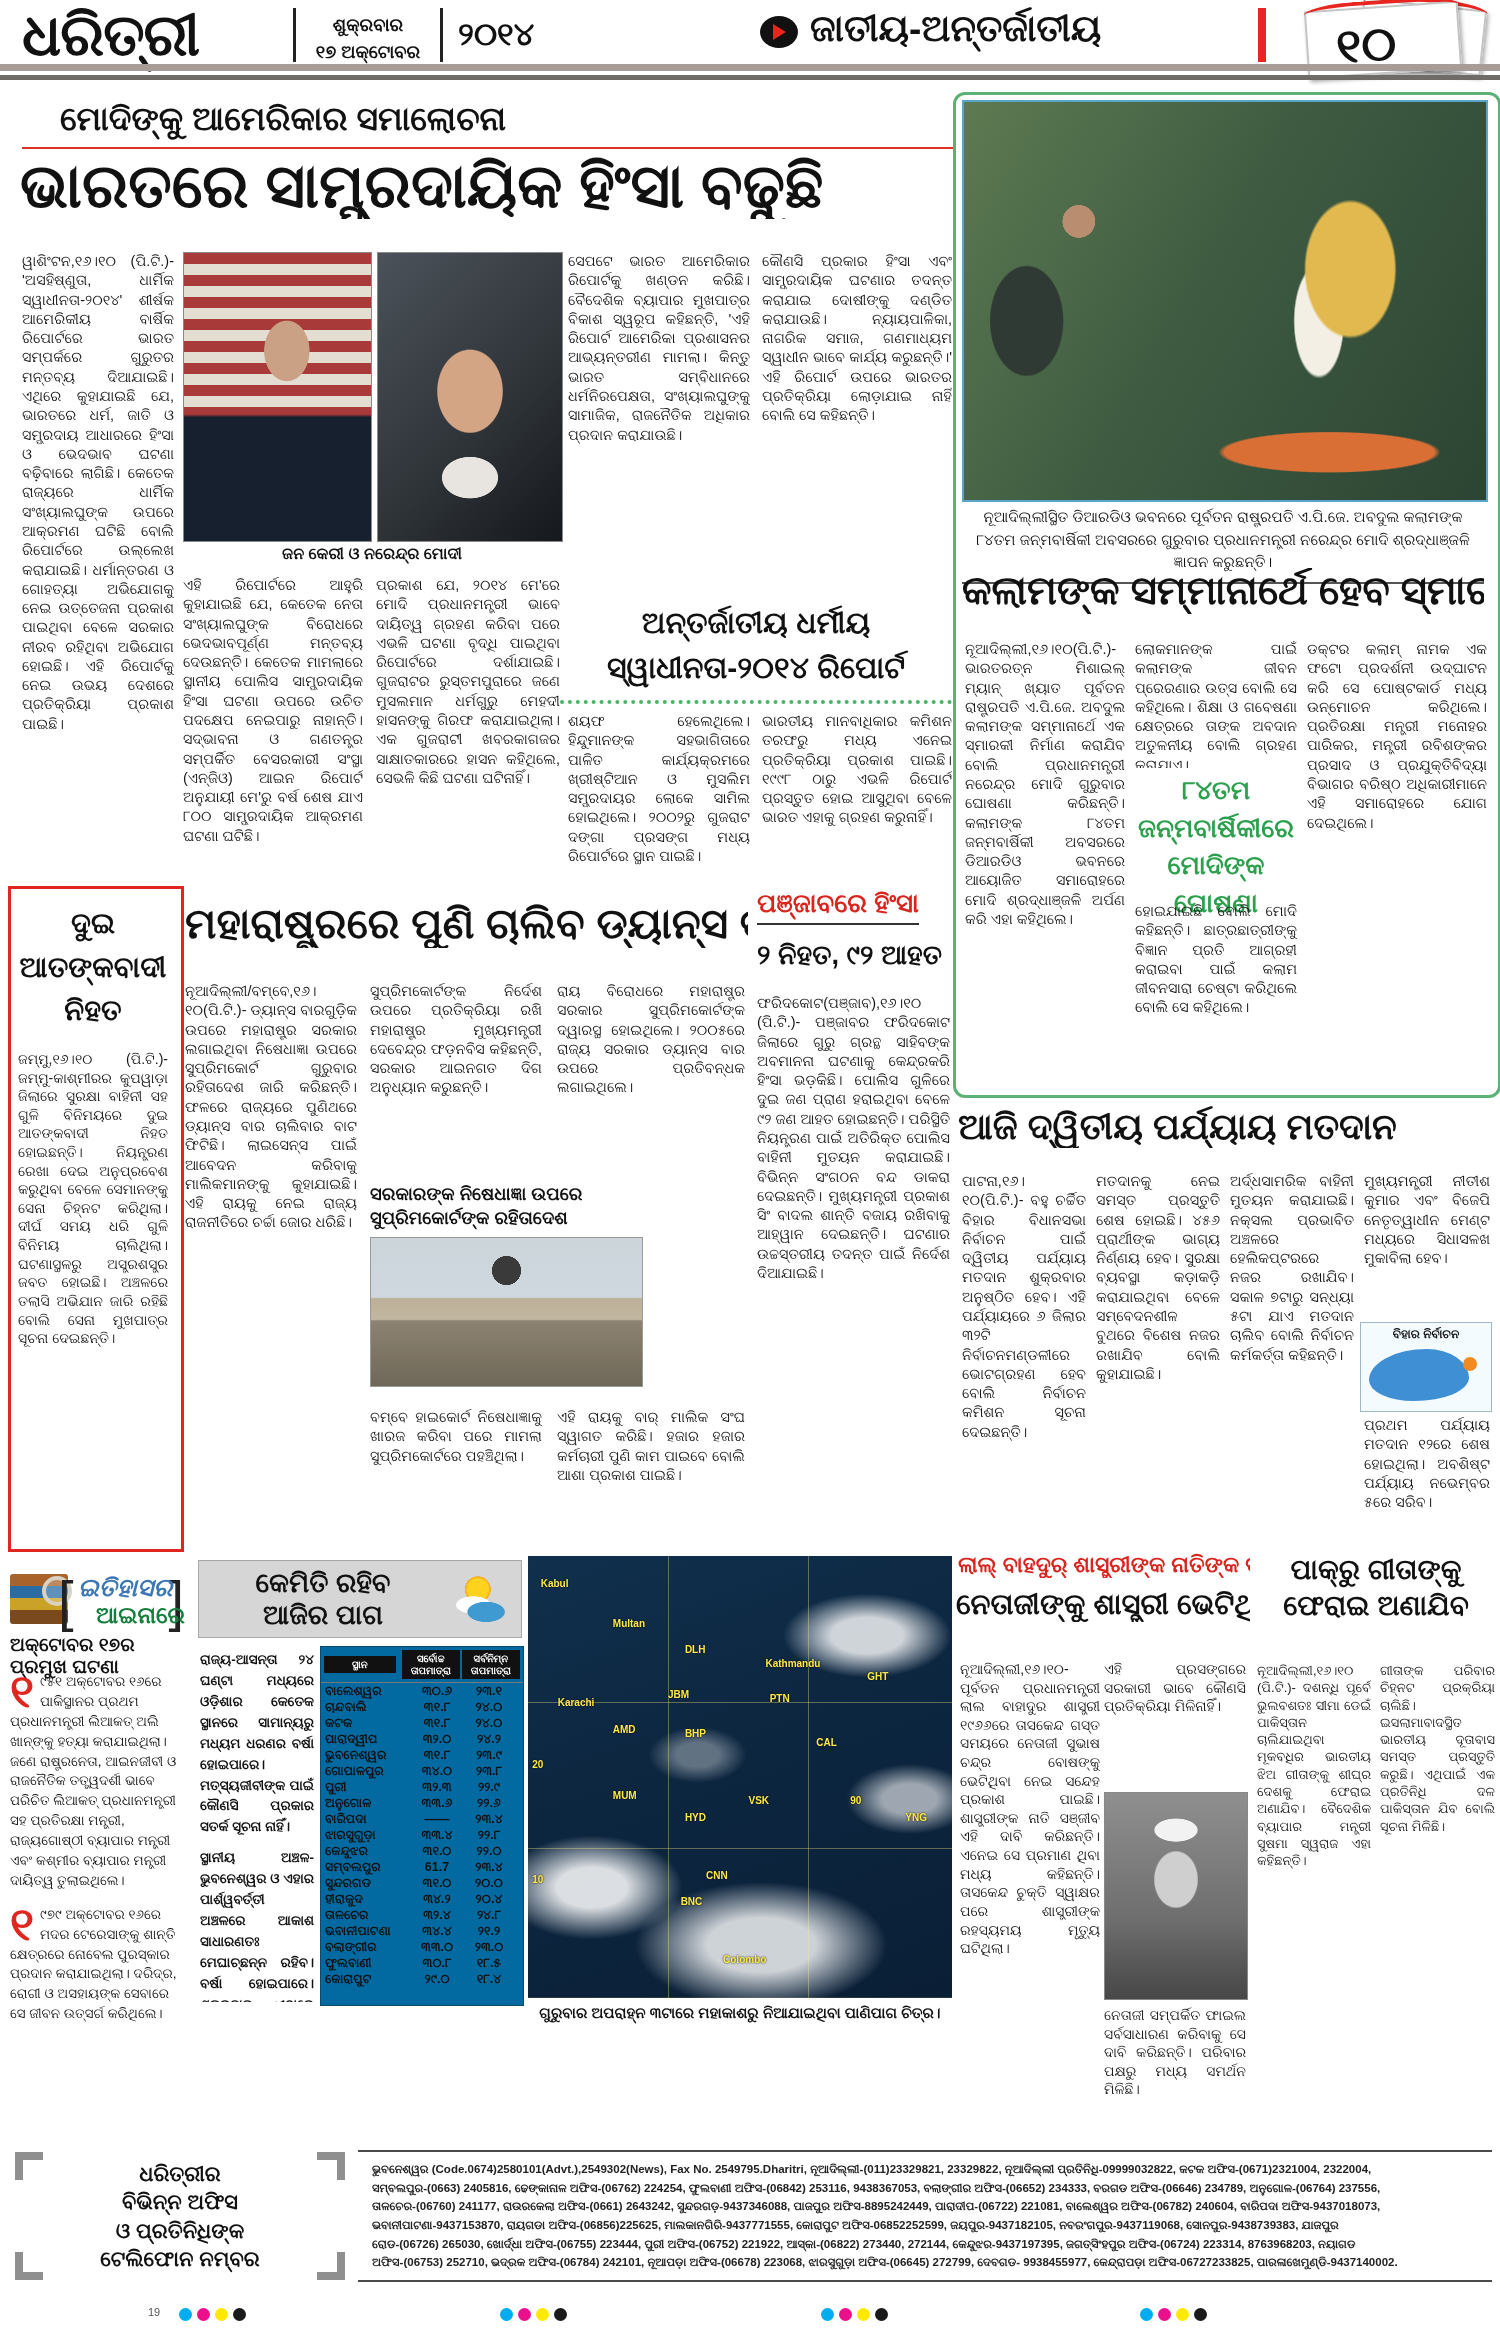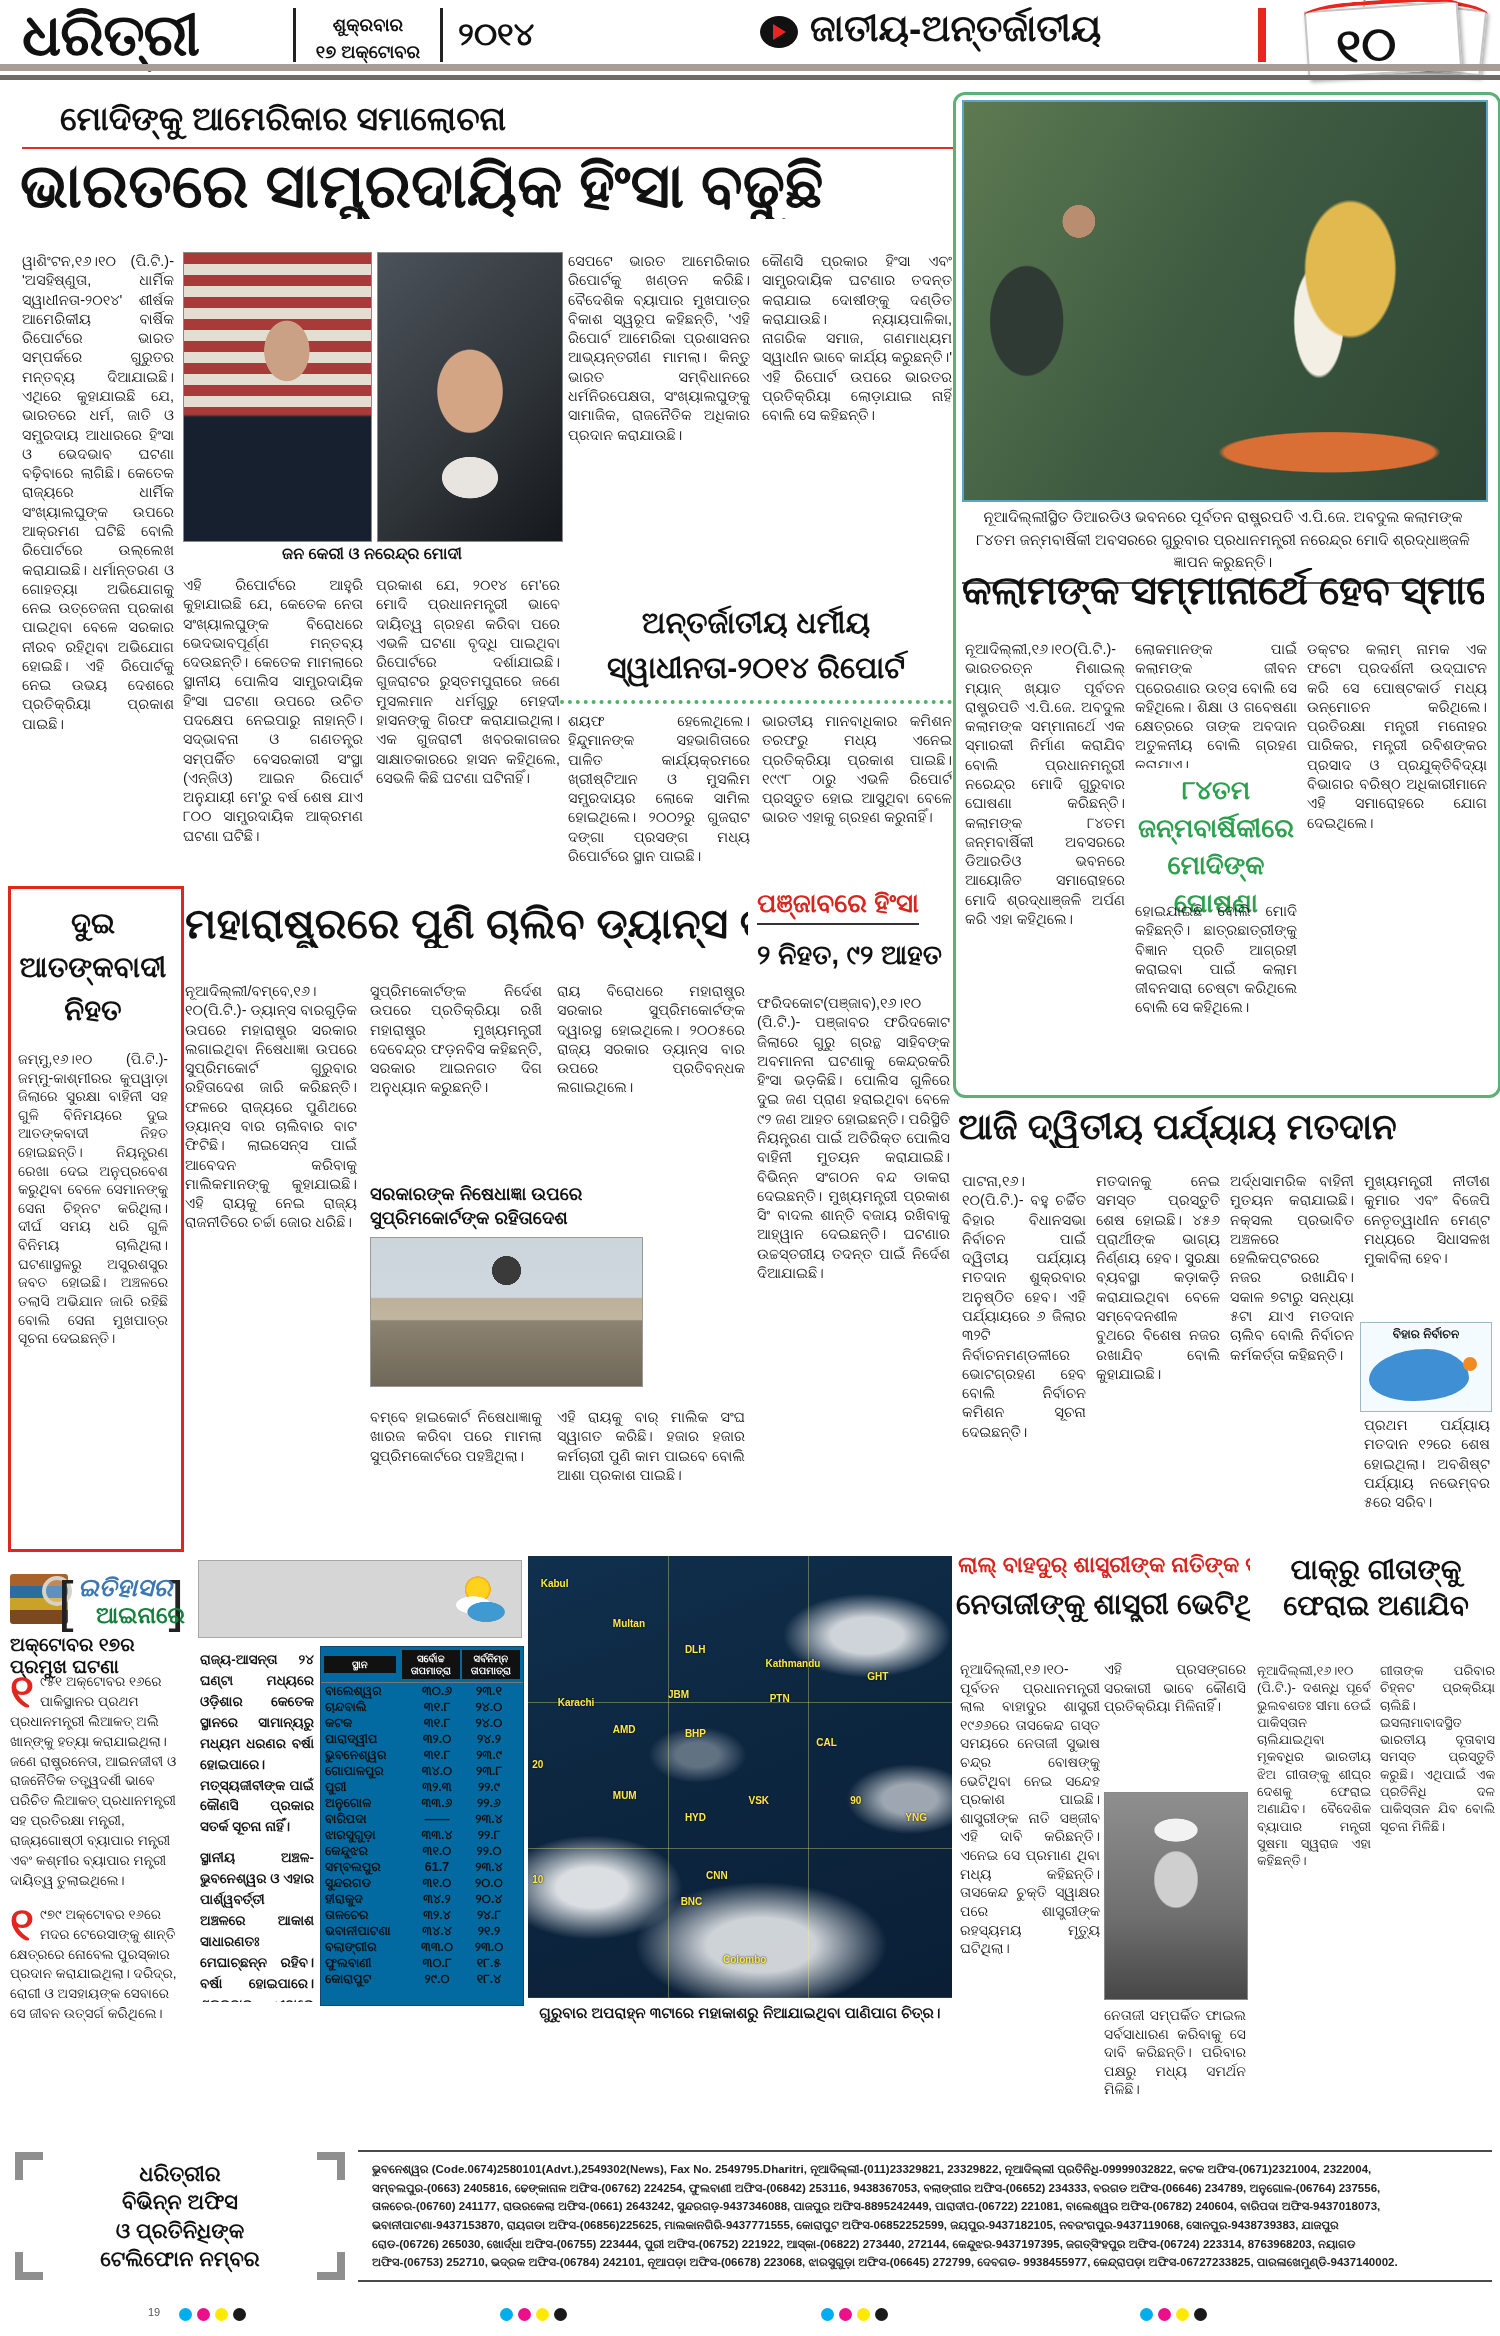--- a/index.html
+++ b/index.html
@@ -237,20 +237,24 @@
       <span class="t">୯୫୧ ଅକ୍ଟୋବର ୧୬ରେ ପାକିସ୍ଥାନର ପ୍ରଥମ ପ୍ରଧାନମନ୍ତ୍ରୀ ଲିଆକତ୍ ଅଲି ଖାନ୍‌ଙ୍କୁ ହତ୍ୟା କରାଯାଇଥିଲା। ଜଣେ ରାଷ୍ଟ୍ରନେତା, ଆଇନଜୀବୀ ଓ ରାଜନୈତିକ ତତ୍ତ୍ୱଦର୍ଶୀ ଭାବେ ପରିଚିତ ଲିଆକତ୍ ପ୍ରଧାନମନ୍ତ୍ରୀ ସହ ପ୍ରତିରକ୍ଷା ମନ୍ତ୍ରୀ, ରାଜ୍ୟଗୋଷ୍ଠୀ ବ୍ୟାପାର ମନ୍ତ୍ରୀ ଏବଂ କଶ୍ମୀର ବ୍ୟାପାର ମନ୍ତ୍ରୀ ଦାୟିତ୍ୱ ତୁଲାଇଥିଲେ।</span>
     </div>
 
     <div class="hist-item">
       <span class="dropcap">୧</span>
       <span class="t">୯୭୯ ଅକ୍ଟୋବର ୧୬ରେ ମଦର ଟେରେସାଙ୍କୁ ଶାନ୍ତି କ୍ଷେତ୍ରରେ ନୋବେଲ ପୁରସ୍କାର ପ୍ରଦାନ କରାଯାଇଥିଲା। ଦରିଦ୍ର, ରୋଗୀ ଓ ଅସହାୟଙ୍କ ସେବାରେ ସେ ଜୀବନ ଉତ୍ସର୍ଗ କରିଥିଲେ।</span>
     </div>
   </div>
 
 <div class="abs wx-head">
+  <div class="wx-title">
+    <div>କେମିତି ରହିବ</div>
+    <div>ଆଜିର ପାଗ</div>
+  </div>
   <div class="suncloud"></div>
 </div>
 <div class="abs wx-left">
   <div>ରାଜ୍ୟ-ଆସନ୍ତା ୨୪ ଘଣ୍ଟା ମଧ୍ୟରେ ଓଡ଼ିଶାର କେତେକ ସ୍ଥାନରେ ସାମାନ୍ୟରୁ ମଧ୍ୟମ ଧରଣର ବର୍ଷା ହୋଇପାରେ। ମତ୍ସ୍ୟଜୀବୀଙ୍କ ପାଇଁ କୌଣସି ପ୍ରକାର ସତର୍କ ସୂଚନା ନାହିଁ।</div>
   <div style="margin-top:10px;">ସ୍ଥାନୀୟ ଅଞ୍ଚଳ- ଭୁବନେଶ୍ୱର ଓ ଏହାର ପାର୍ଶ୍ୱବର୍ତ୍ତୀ ଅଞ୍ଚଳରେ ଆକାଶ ସାଧାରଣତଃ ମେଘାଚ୍ଛନ୍ନ ରହିବ। ବର୍ଷା ହୋଇପାରେ। ଶୁକ୍ରବାର ଏଠାରେ ସର୍ବୋଚ୍ଚ ତାପମାତ୍ରା ୩୧ ଏବଂ ସର୍ବନିମ୍ନ ତାପମାତ୍ରା ୨୩ ଡିଗ୍ରୀ ରେକର୍ଡ ହୋଇଥିଲା।</div>
 </div>
 <div class="abs wx-table">
   <div class="wx-thead">
     <div class="wx-th place">ସ୍ଥାନ</div>
     <div class="wx-th v">ସର୍ବୋଚ୍ଚ ତାପମାତ୍ରା</div>

